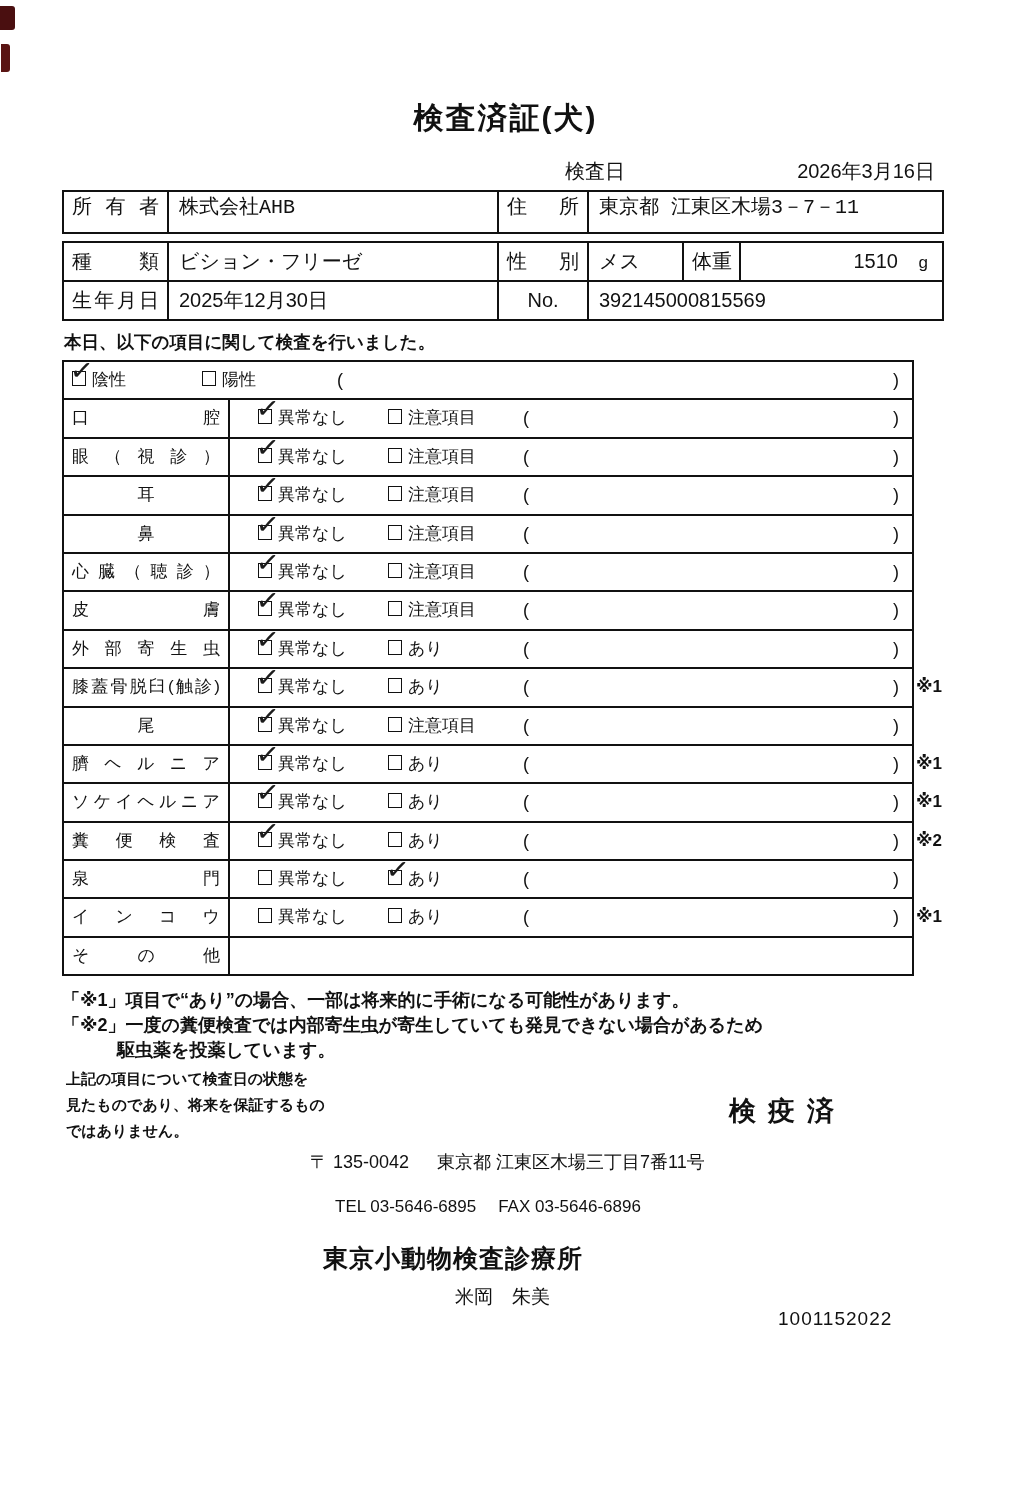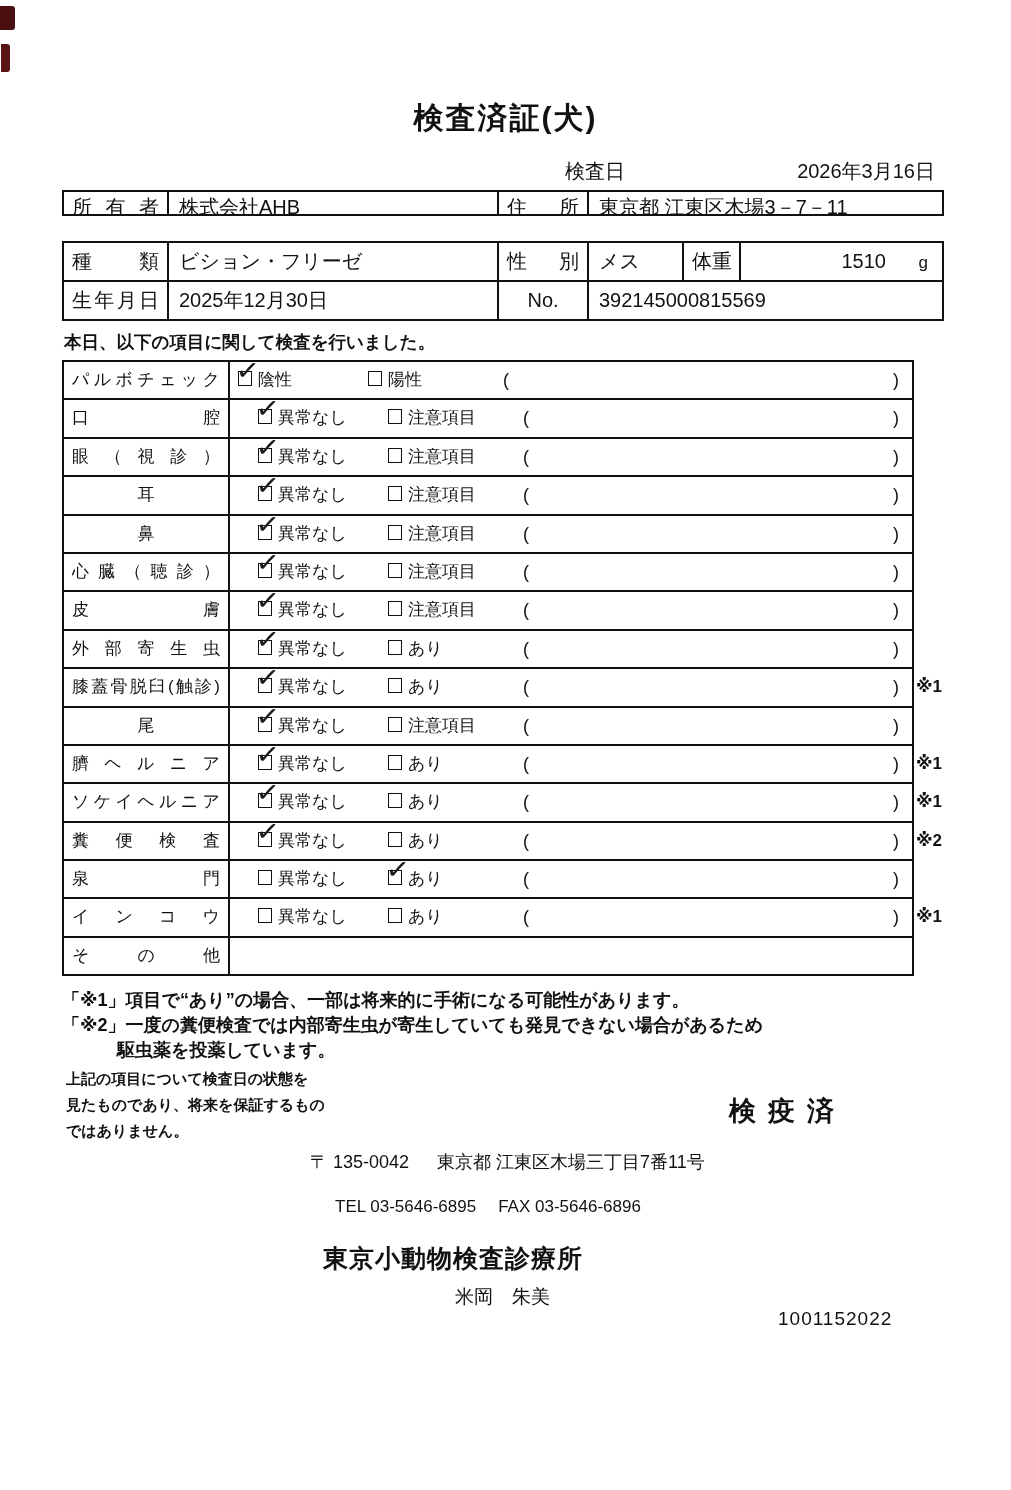--- a/index.html
+++ b/index.html
@@ -22,28 +22,28 @@
   .date-label{position:absolute;left:565px;top:158px;font-size:20px;}
   .date-value{position:absolute;right:76px;top:158px;font-size:20px;}
 
   .grid-table{position:absolute;border:2px solid #111;box-sizing:content-box;}
   .gcell{border-left:2px solid #111;overflow:hidden;white-space:nowrap;box-sizing:border-box;}
   .gcell:first-child{border-left:none;}
   .lbl{padding:0 8px;text-align:justify;text-align-last:justify;}
   .val{padding:0 10px;}
 
   .t1{left:62px;top:190px;display:grid;grid-template-columns:103px 330px 90px 355px;}
-  .t1 .gcell{height:22px;line-height:31px;font-size:20px;}
+  .t1 .gcell{height:40px;line-height:31px;font-size:20px;font-family:Liberation Mono, monospace;}
 
   .t2{left:62px;top:241px;}
   .t2row{display:grid;}
   .t2row1{grid-template-columns:103px 330px 90px 95px 57px 203px;}
   .t2row2{grid-template-columns:103px 330px 90px 355px;border-top:2px solid #111;}
   .t2 .gcell{height:37px;line-height:37px;font-size:20px;}
-  .weight-cell{position:relative;text-align:right;padding-right:56px;}
+  .weight-cell{position:relative;text-align:right;padding-right:44px;}
   .weight-unit{position:absolute;right:14px;top:1px;font-size:17px;}
   .no-cell{text-align:center;text-align-last:center;}
 
   .intro{position:absolute;left:64px;top:330px;font-size:17.5px;font-weight:600;}
 
   .checklist{position:absolute;left:62px;top:360px;width:848px;border:2px solid #111;box-sizing:content-box;}
   .chk-row{display:flex;height:36.4px;position:relative;}
   .chk-row + .chk-row{border-top:2px solid #111;gap:20px;}
   .chk-label{width:166px;box-sizing:border-box;border-right:2px solid #111;font-size:17px;line-height:36.4px;padding:0 8px;overflow:hidden;white-space:nowrap;}
   .just{text-align:justify;text-align-last:justify;}
@@ -112,21 +112,20 @@
       <div class="gcell no-cell">No.</div>
       <div class="gcell val">392145000815569</div>
     </div>
   </div>
 
   <div class="intro">本日、以下の項目に関して検査を行いました。</div>
 
   <div class="checklist">
 
     <div class="chk-row">
-      <div class="chk-label just">パルボチェック</div>
       <div class="chk-content">
         <span class="opt o1"><span class="cb checked"></span><span>陰性</span></span>
         <span class="opt o2"><span class="cb"></span><span>陽性</span></span>
         <span class="paren po">(</span>
         <span class="paren pc">)</span>
       </div>
       <span class="chk-note"></span>
     </div>
 
     <div class="chk-row">

